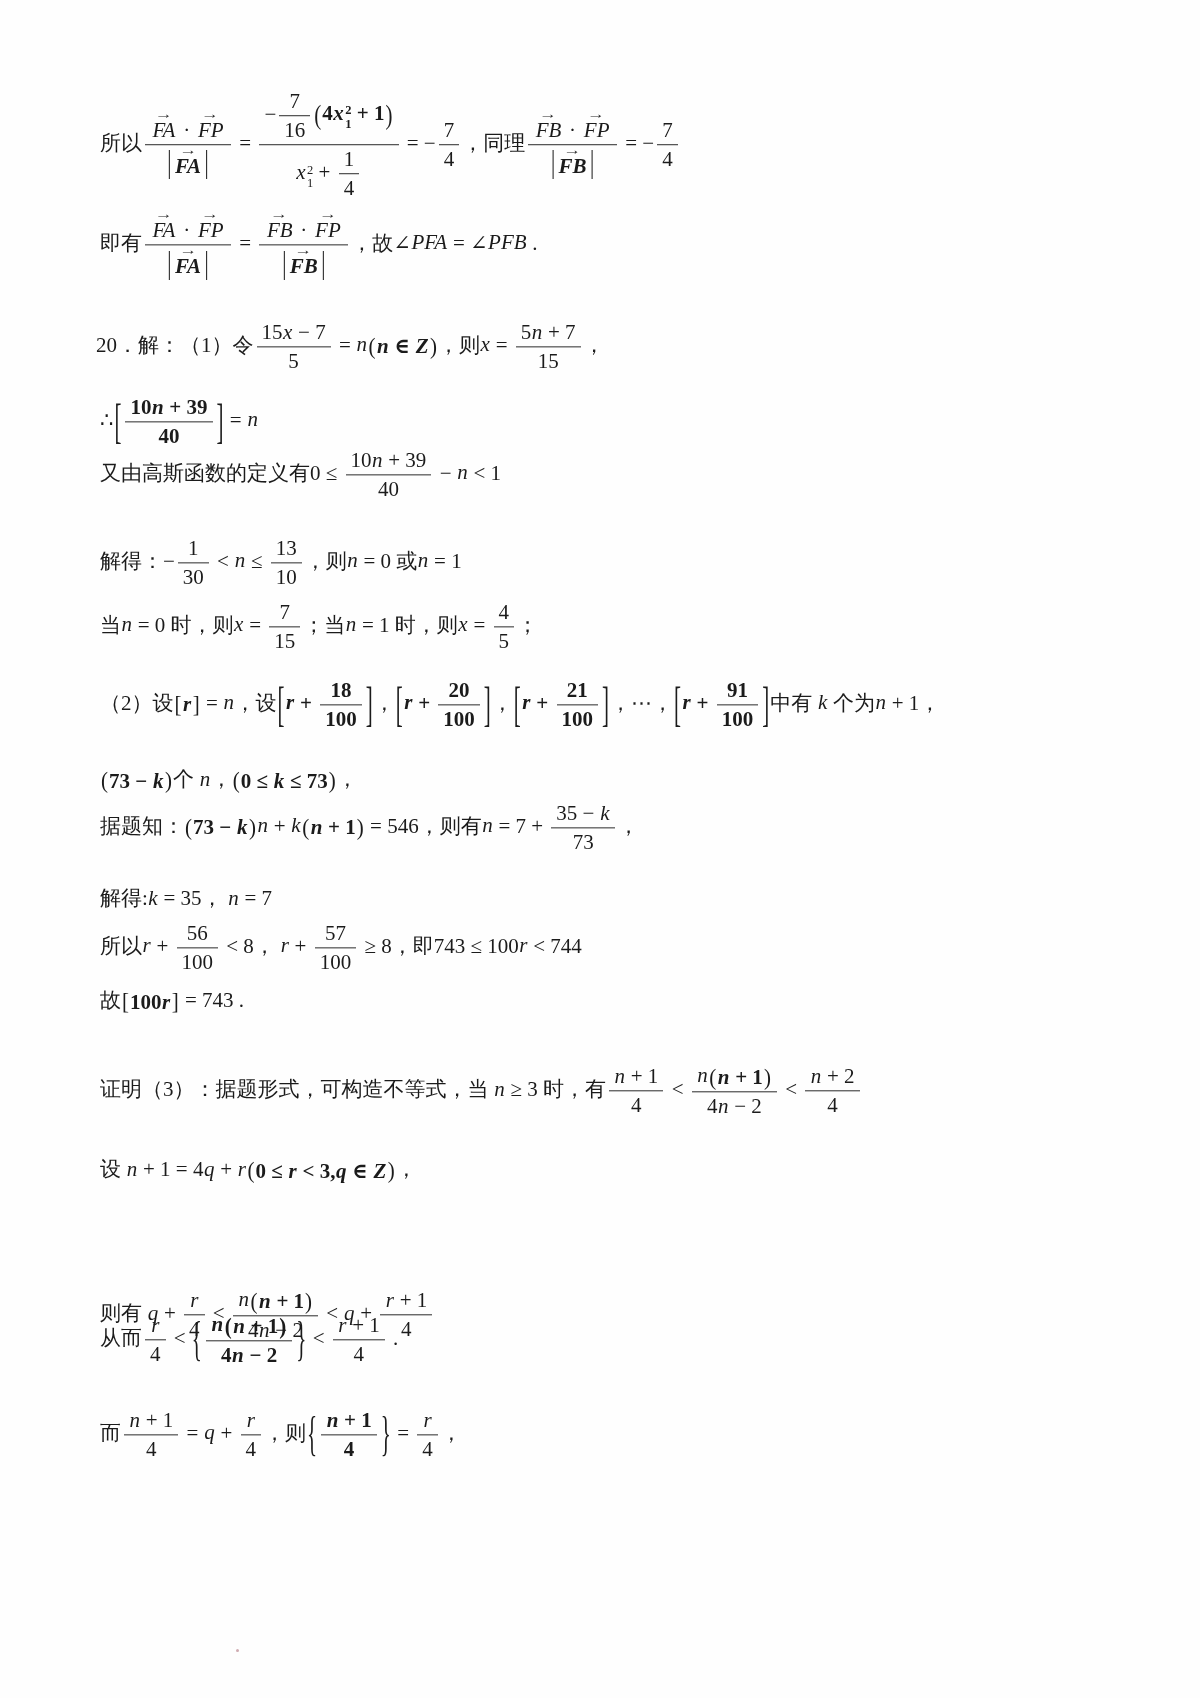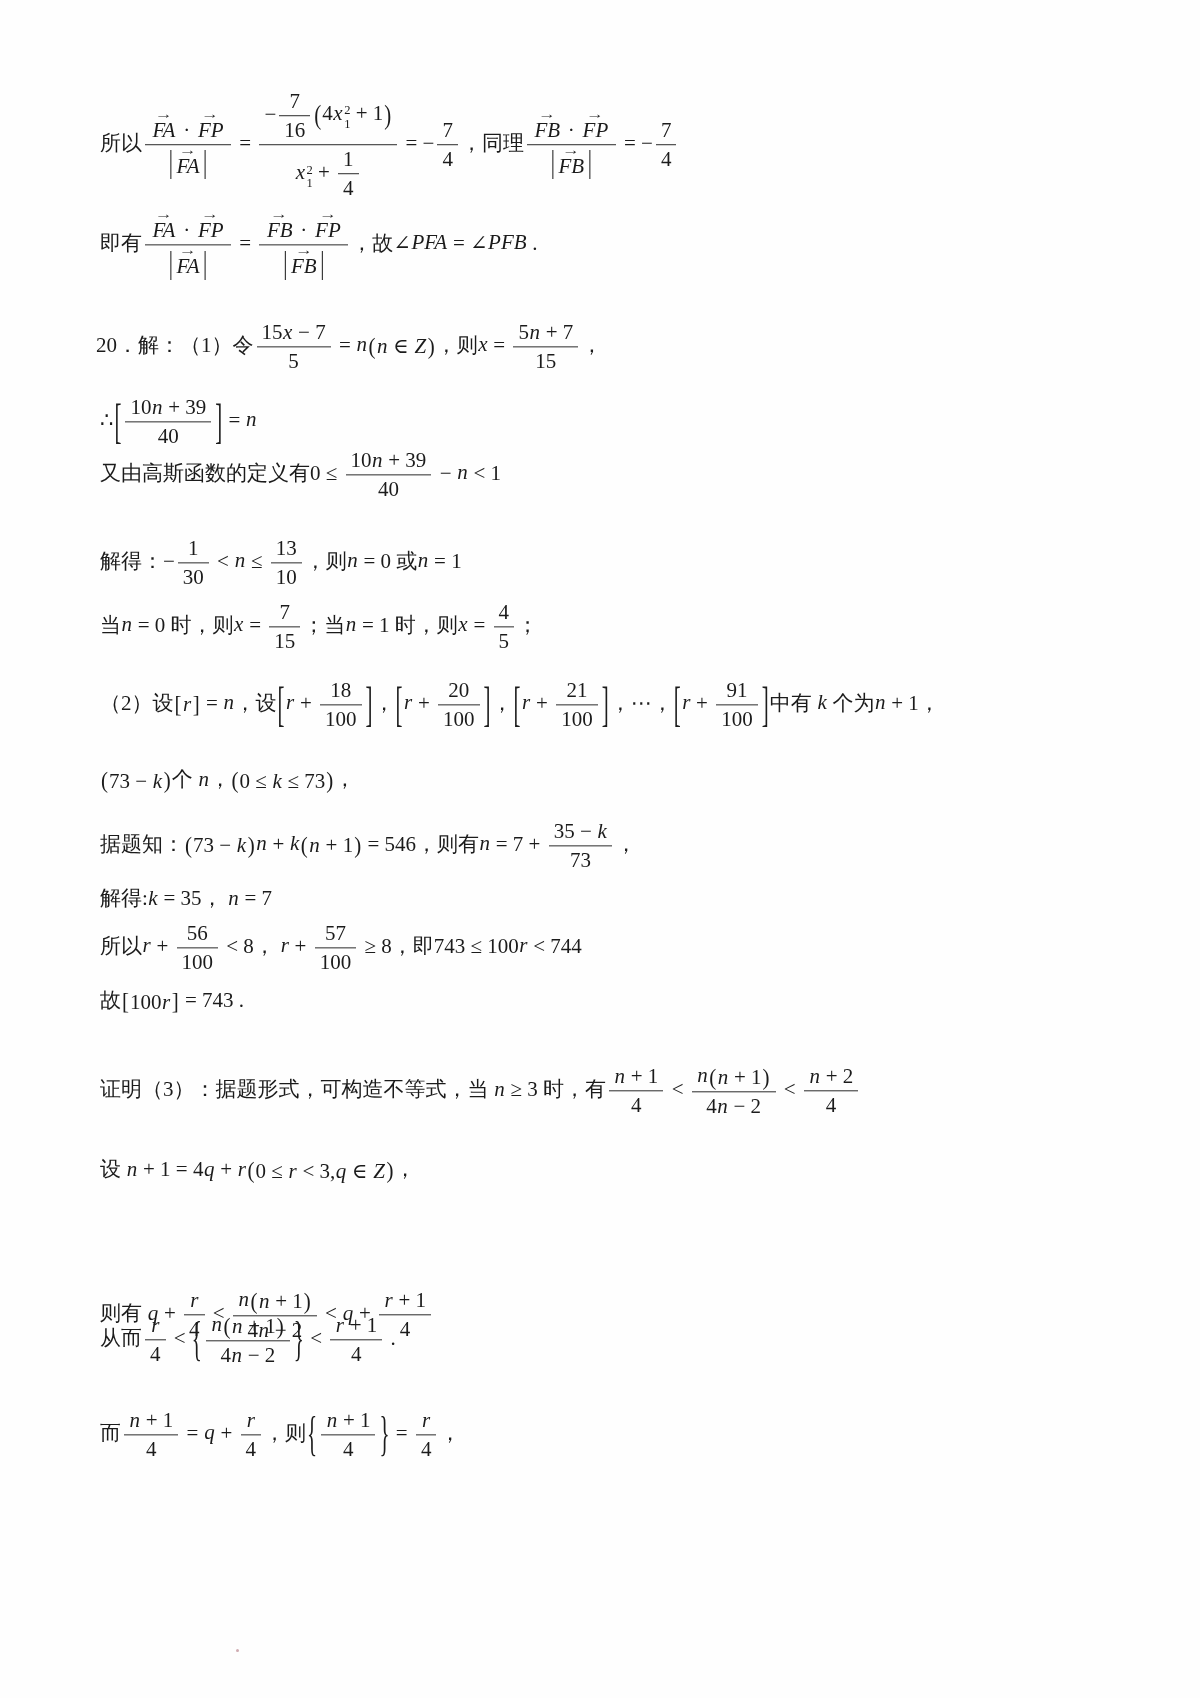--- a/index.html
+++ b/index.html
@@ -54,21 +54,21 @@
     line-height:1;
     vertical-align:-8px;
     margin-left:1px;
   }
   .stk .k{display:block;line-height:1.05;text-align:left;}
   .grp{
     display:inline-flex;
     align-items:center;
     vertical-align:middle;
   }
-  .gi{display:inline-block;}
+  .gi{display:inline-block;font-weight:bold;}
   .gd{display:inline-block;line-height:1;padding:0 1px;}
   .speck{
     position:absolute;
     left:236px;top:1649px;
     width:3px;height:3px;
     background:#bb8890;border-radius:50%;opacity:.7;
   }
 </style>
 </head>
 <body>
@@ -132,21 +132,21 @@
       </span><span class="c">中有</span><span class="m"> <i>k</i> </span><span class="c">个为</span><span class="m"><i>n</i> + 1</span><span class="c">，</span></div>
   <div class="line" style="top:780px"><span class="grp">
         <span class="gd" style="transform: scaleY(1.1);">(</span>
         <span class="gi"><span class="m">73 − <i>k</i></span></span>
         <span class="gd" style="transform: scaleY(1.1);">)</span>
       </span><span class="c">个</span><span class="m"> <i>n</i></span><span class="c">，</span><span class="grp">
         <span class="gd" style="transform: scaleY(1.1);">(</span>
         <span class="gi"><span class="m">0 ≤ <i>k</i> ≤ 73</span></span>
         <span class="gd" style="transform: scaleY(1.1);">)</span>
       </span><span class="c">，</span></div>
-  <div class="line" style="top:846px"><span class="c">据题知：</span><span class="grp">
+  <div class="line" style="top:828px"><span class="c">据题知：</span><span class="grp">
         <span class="gd" style="transform: scaleY(1.1);">(</span>
         <span class="gi"><span class="m">73 − <i>k</i></span></span>
         <span class="gd" style="transform: scaleY(1.1);">)</span>
       </span><span class="m"><i>n</i> + <i>k</i></span><span class="grp">
         <span class="gd" style="transform: scaleY(1.1);">(</span>
         <span class="gi"><span class="m"><i>n</i> + 1</span></span>
         <span class="gd" style="transform: scaleY(1.1);">)</span>
       </span><span class="m"> = 546</span><span class="c">，</span><span class="c">则有</span><span class="m"><i>n</i> = 7 + </span><span class="frac"><span class="num"><span class="m">35 − <i>k</i></span></span><span class="den"><span class="m">73</span></span></span><span class="c">，</span></div>
   <div class="line" style="top:898px"><span class="c">解得:</span><span class="m"><i>k</i> = 35</span><span class="c">，</span><span class="m"> <i>n</i> = 7</span></div>
   <div class="line" style="top:948px"><span class="c">所以</span><span class="m"><i>r</i> + </span><span class="frac"><span class="num"><span class="m">56</span></span><span class="den"><span class="m">100</span></span></span><span class="m"> &lt; 8</span><span class="c">，</span><span class="m"> <i>r</i> + </span><span class="frac"><span class="num"><span class="m">57</span></span><span class="den"><span class="m">100</span></span></span><span class="m"> ≥ 8</span><span class="c">，</span><span class="c">即</span><span class="m">743 ≤ 100<i>r</i> &lt; 744</span></div>

